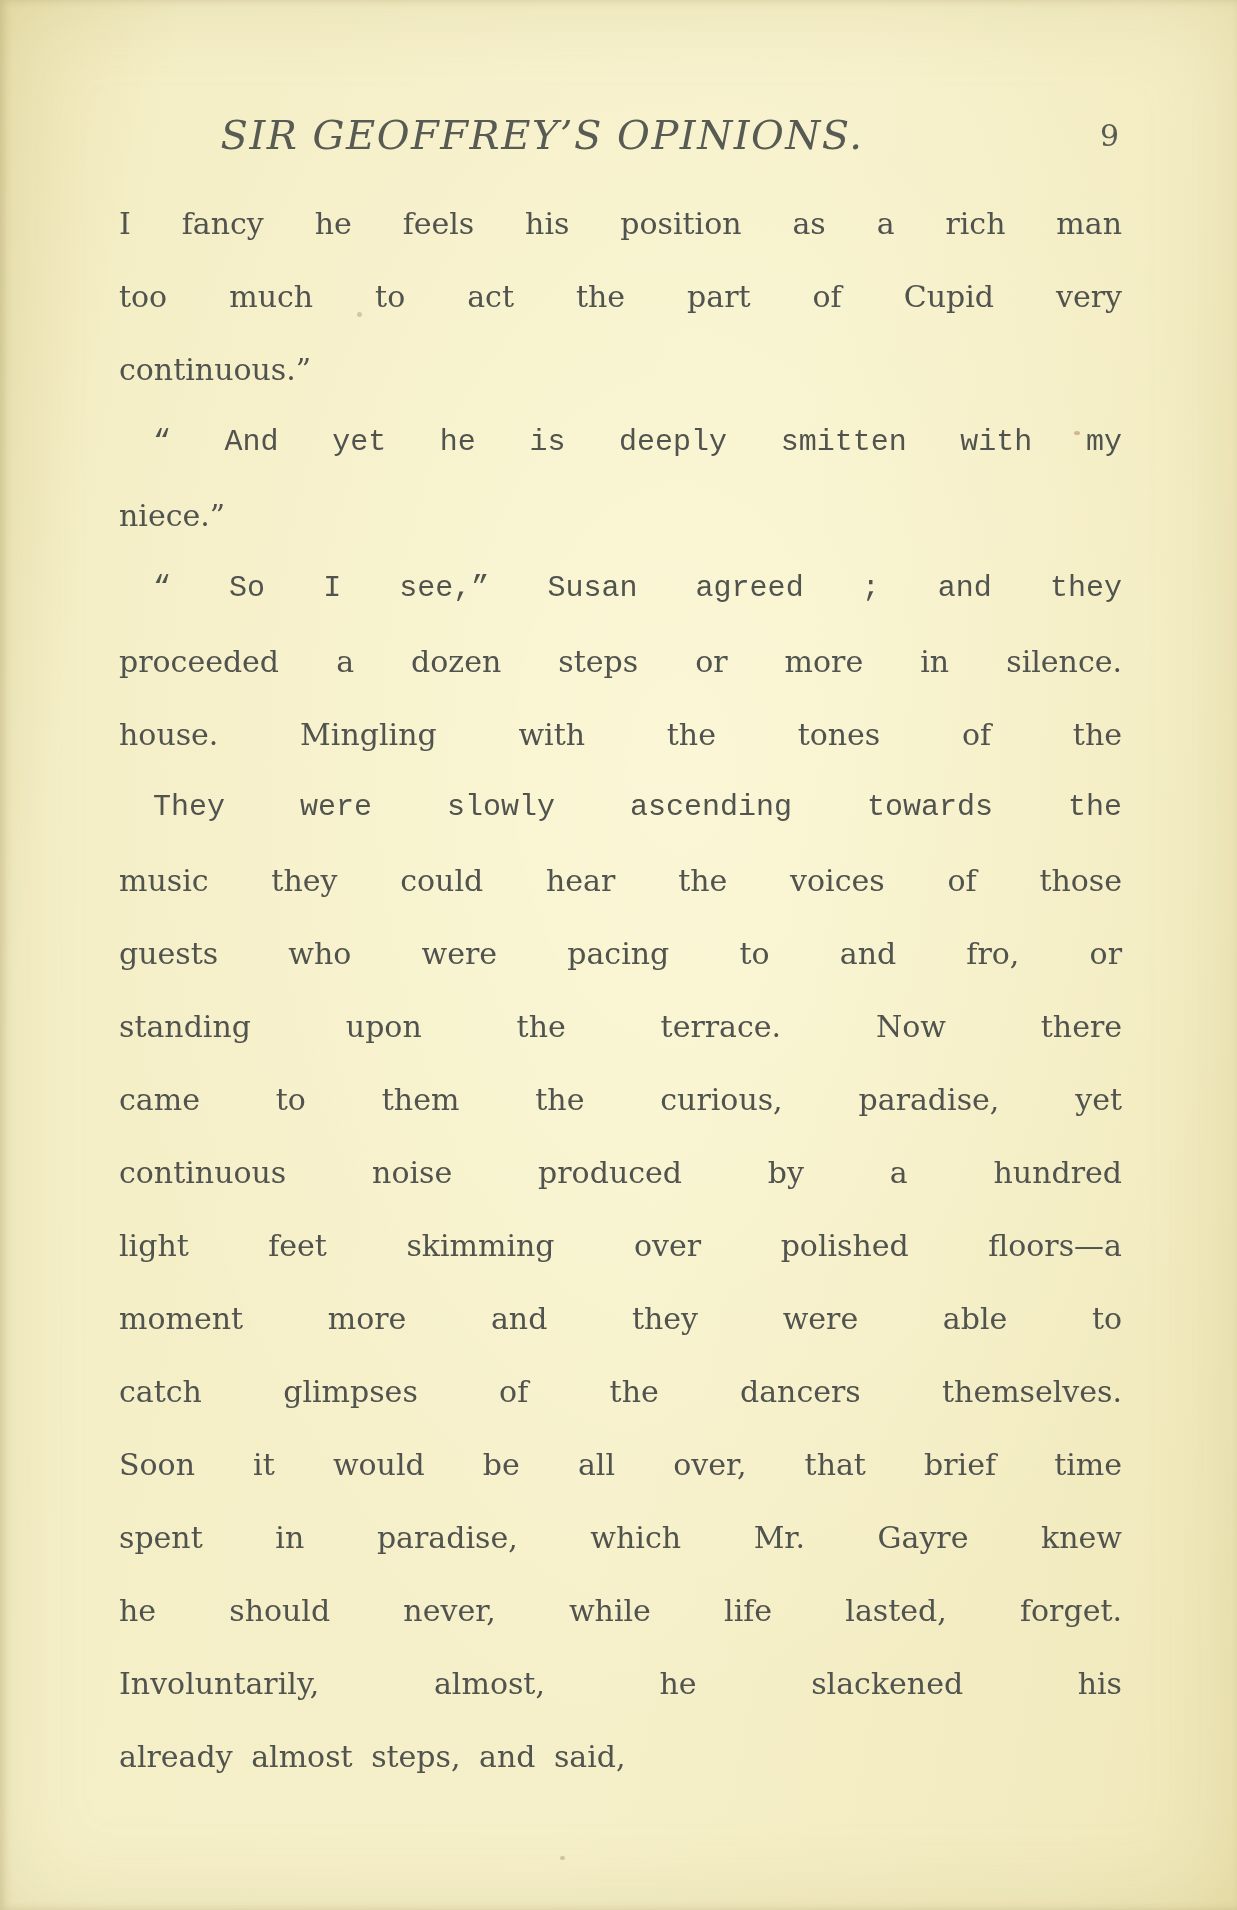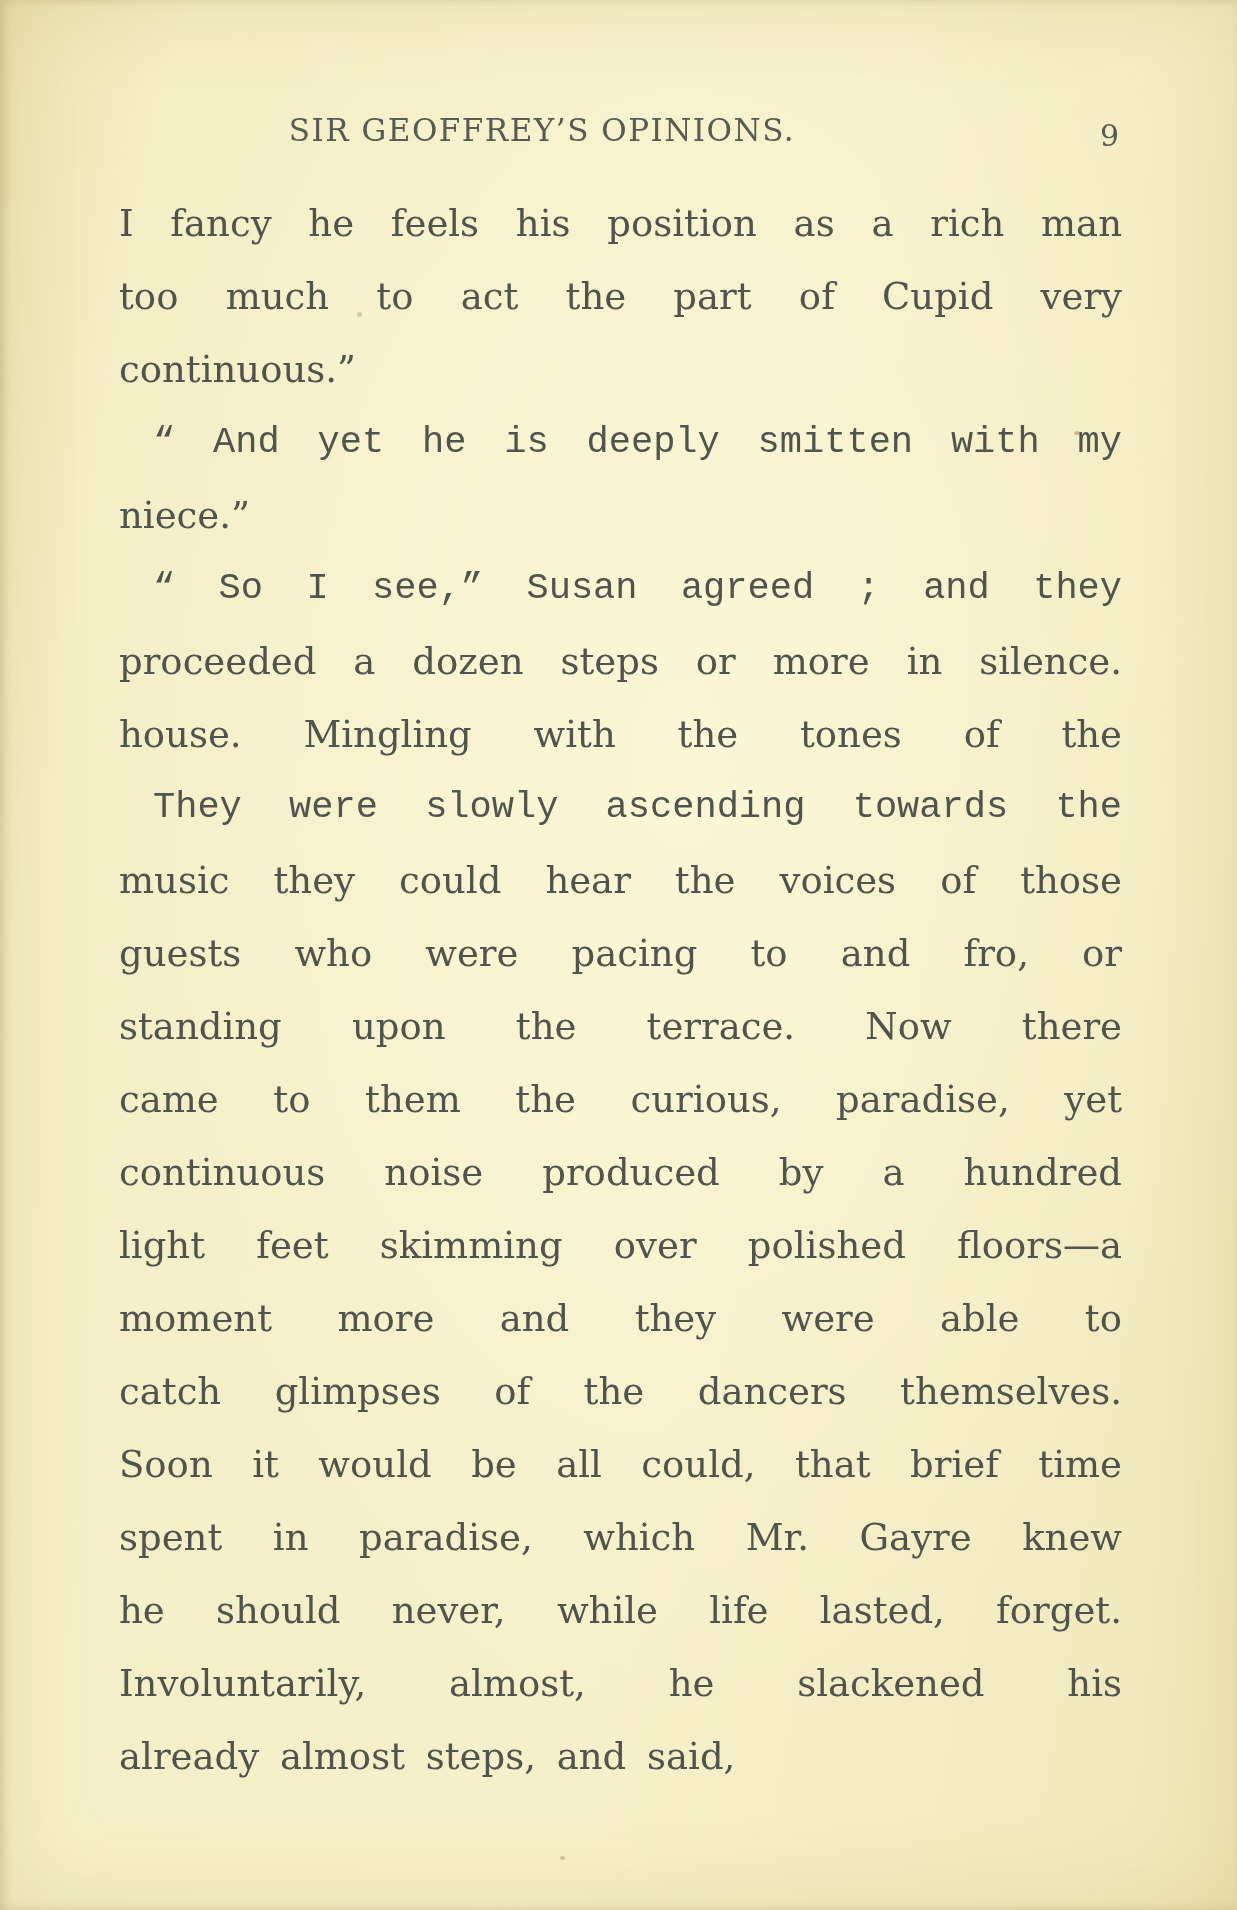--- a/index.html
+++ b/index.html
@@ -19,41 +19,42 @@
       linear-gradient(100deg, #ece3b2 0%, #f5efc8 12%, #f6f0ca 55%, #f2ebc0 88%, #efe6b6 100%);
     box-shadow: inset 0 0 90px rgba(167,148,77,0.20), inset 4px 0 8px rgba(130,115,60,0.25);
     color: #51544f;
   }
   
   .running-head {
     position: absolute;
     top: 112px;
     left: 542px;
     transform: translateX(-50%);
-    font-size: 31px;
+    font-style: italic;
+    font-size: 40px;
     letter-spacing: 1.5px;
     color: #585b54;
     white-space: nowrap;
   }
   .folio {
     position: absolute;
     top: 118px;
     left: 1100px;
     font-size: 30px;
     color: #585b54;
   }
   
   .text-block {
     position: absolute;
     top: 187px;
     left: 119px;
     width: 1003px;
   }
   .line {
-    font-size: 37px;
+    font-size: 30px;
     line-height: 73px;
     height: 73px;
     color: #50534e;
     text-align: justify;
     text-align-last: left;
     white-space: normal;
     text-rendering: optimizeLegibility;
   }
   .line.just { text-align-last: justify; }
   .line.ind  { text-indent: 34px; font-family: Liberation Mono, monospace; }
@@ -88,21 +89,21 @@
       <div class="line just">house. Mingling with the tones of the</div>
       <div class="line just ind">They were slowly ascending towards the</div>
       <div class="line just">music they could hear the voices of those</div>
       <div class="line just">guests who were pacing to and fro, or</div>
       <div class="line just">standing upon the terrace. Now there</div>
       <div class="line just">came to them the curious, paradise, yet</div>
       <div class="line just">continuous noise produced by a hundred</div>
       <div class="line just">light feet skimming over polished floors—a</div>
       <div class="line just">moment more and they were able to</div>
       <div class="line just">catch glimpses of the dancers themselves.</div>
-      <div class="line just">Soon it would be all could, that brief time</div>
+      <div class="line just">Soon it would be all over, that brief time</div>
       <div class="line just">spent in paradise, which Mr. Gayre knew</div>
       <div class="line just">he should never, while life lasted, forget.</div>
       <div class="line just">Involuntarily, almost, he slackened his</div>
       <div class="line loose">already almost steps, and said,</div>
     </div>
 
   <div class="speck s1"></div>
   <div class="speck s2"></div>
   <div class="speck s3"></div>
 </div>

